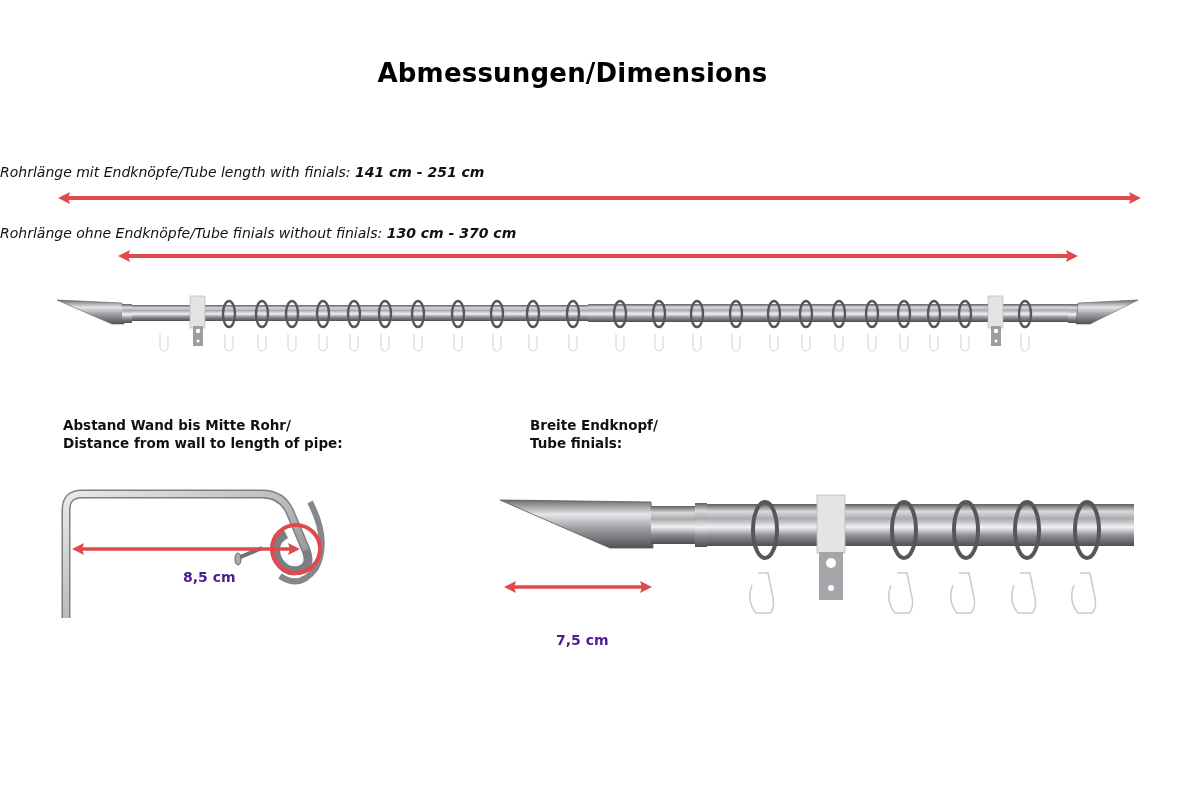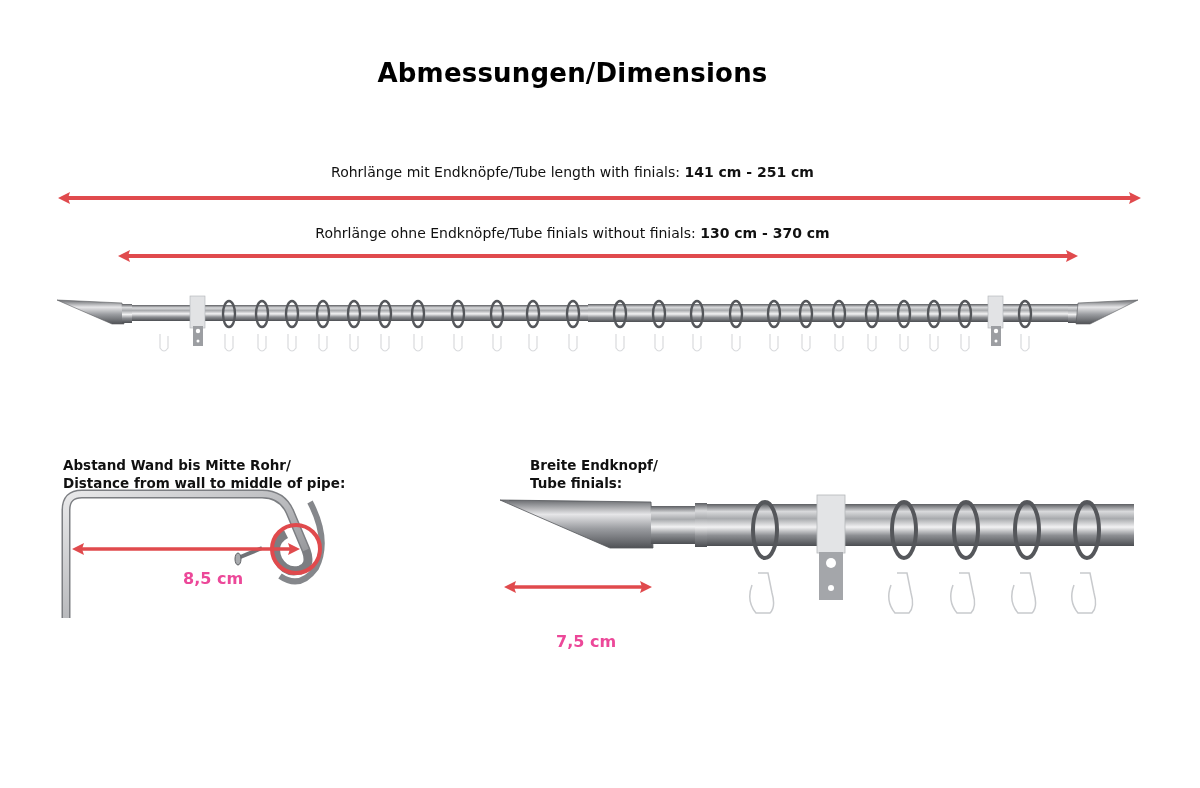--- a/index.html
+++ b/index.html
@@ -1,24 +1,24 @@
 <!DOCTYPE html>
 <html><head>
   <meta charset="utf-8">
   <style>
     html, body { margin: 0; padding: 0; background: #ffffff; }
     body { width: 1200px; height: 788px; position: relative; overflow: hidden;
            font-family: "DejaVu Sans", "Liberation Sans", sans-serif; color: #111; }
     .abs { position: absolute; }
     .title { left: 0; width: 1145px; top: 58px; text-align: center;
              font-size: 26px; font-weight: bold; letter-spacing: 0.2px; color: #000; }
-    .dim-label { left: 0; width: 1145px; text-align: center; font-size: 14px; color: #111; }
+    .dim-label { left: 0; width: 1145px; text-align: left; font-size: 14px; color: #111; font-style: italic; }
     .dim-label b { font-weight: bold; }
-    .section-label { font-size: 13.5px; font-weight: bold; line-height: 18px; color: #111; margin-top: 40px; }
-    .meas { font-size: 16px; font-weight: bold; color: #ec4899; }
+    .section-label { font-size: 13.5px; font-weight: bold; line-height: 18px; color: #111; }
+    .meas { font-size: 14px; font-weight: bold; color: #4c1d95; }
     svg { position: absolute; left: 0; top: 0; }
   </style>
 </head>
 <body>
 
 <div class="abs title">Abmessungen/Dimensions</div>
 
 <div class="abs dim-label" style="top:164px;">
   <span>Rohrlänge mit Endknöpfe/Tube length with finials: </span><b>141 cm - 251 cm</b>
 </div>
@@ -189,21 +189,21 @@
   </g>
   <g>
     <line x1="512" y1="587" x2="644" y2="587" stroke="#e04a4d" stroke-width="3.5"></line>
     <path d="M504,587 L516,581 L514,587 L516,593 Z" fill="#e04a4d"></path>
     <path d="M652,587 L640,581 L642,587 L640,593 Z" fill="#e04a4d"></path>
   </g>
 </svg>
 
 <div class="abs section-label" style="left:63px; top:416px;">
   <div>Abstand Wand bis Mitte Rohr/</div>
-  <div>Distance from wall to middle of pipe:</div>
+  <div>Distance from wall to length of pipe:</div>
 </div>
 <div class="abs meas" style="left:183px; top:569px;">8,5 cm</div>
 
 <div class="abs section-label" style="left:530px; top:416px;">
   <div>Breite Endknopf/</div>
   <div>Tube finials:</div>
 </div>
 <div class="abs meas" style="left:556px; top:632px;">7,5 cm</div>
 
 </body></html>

